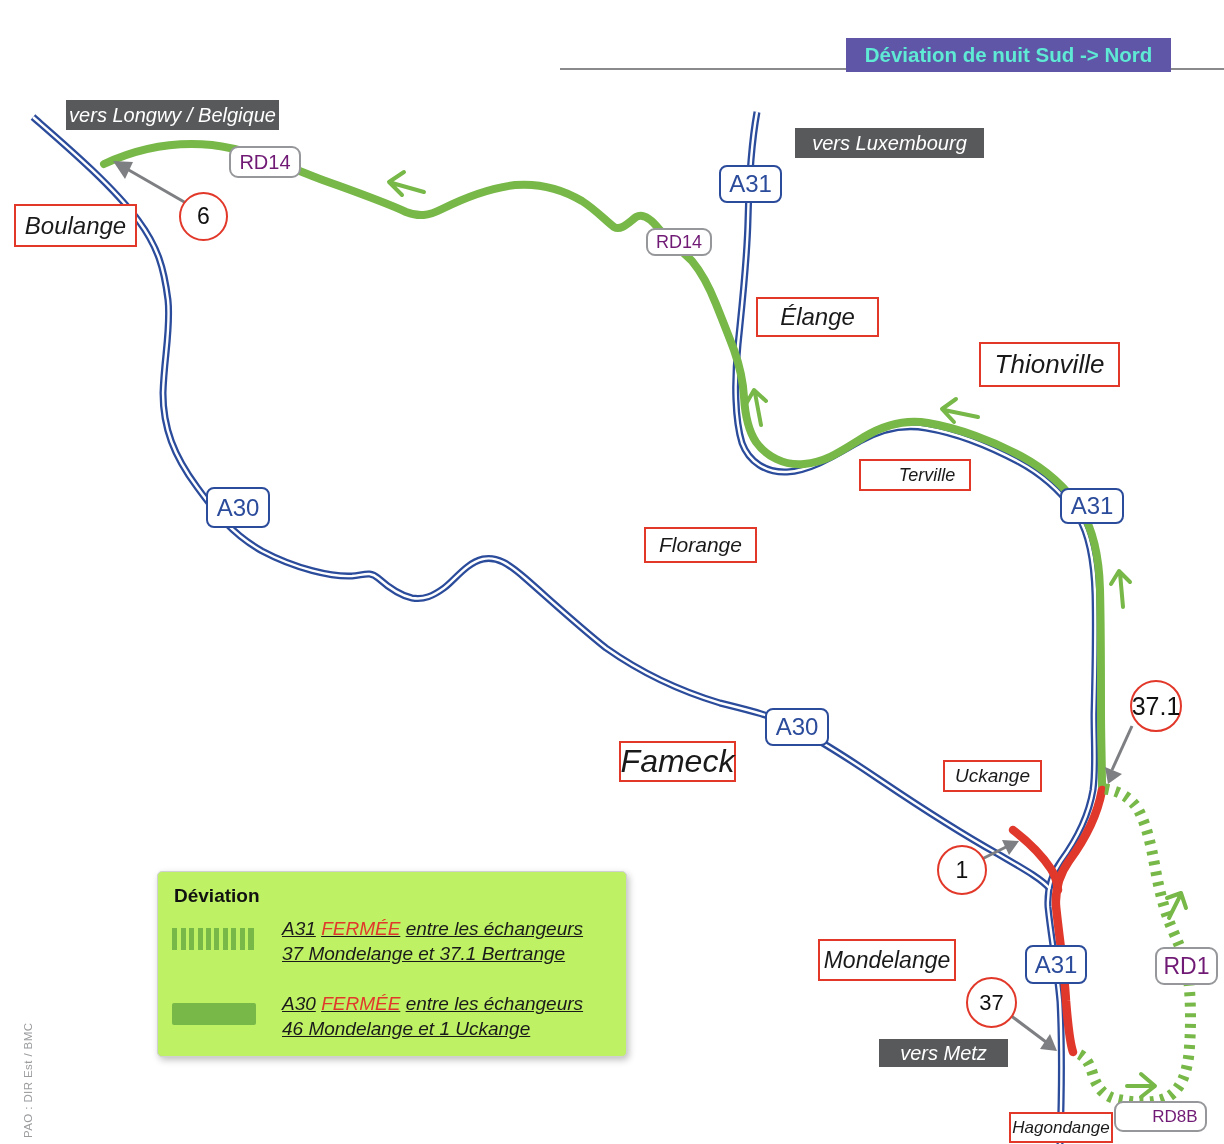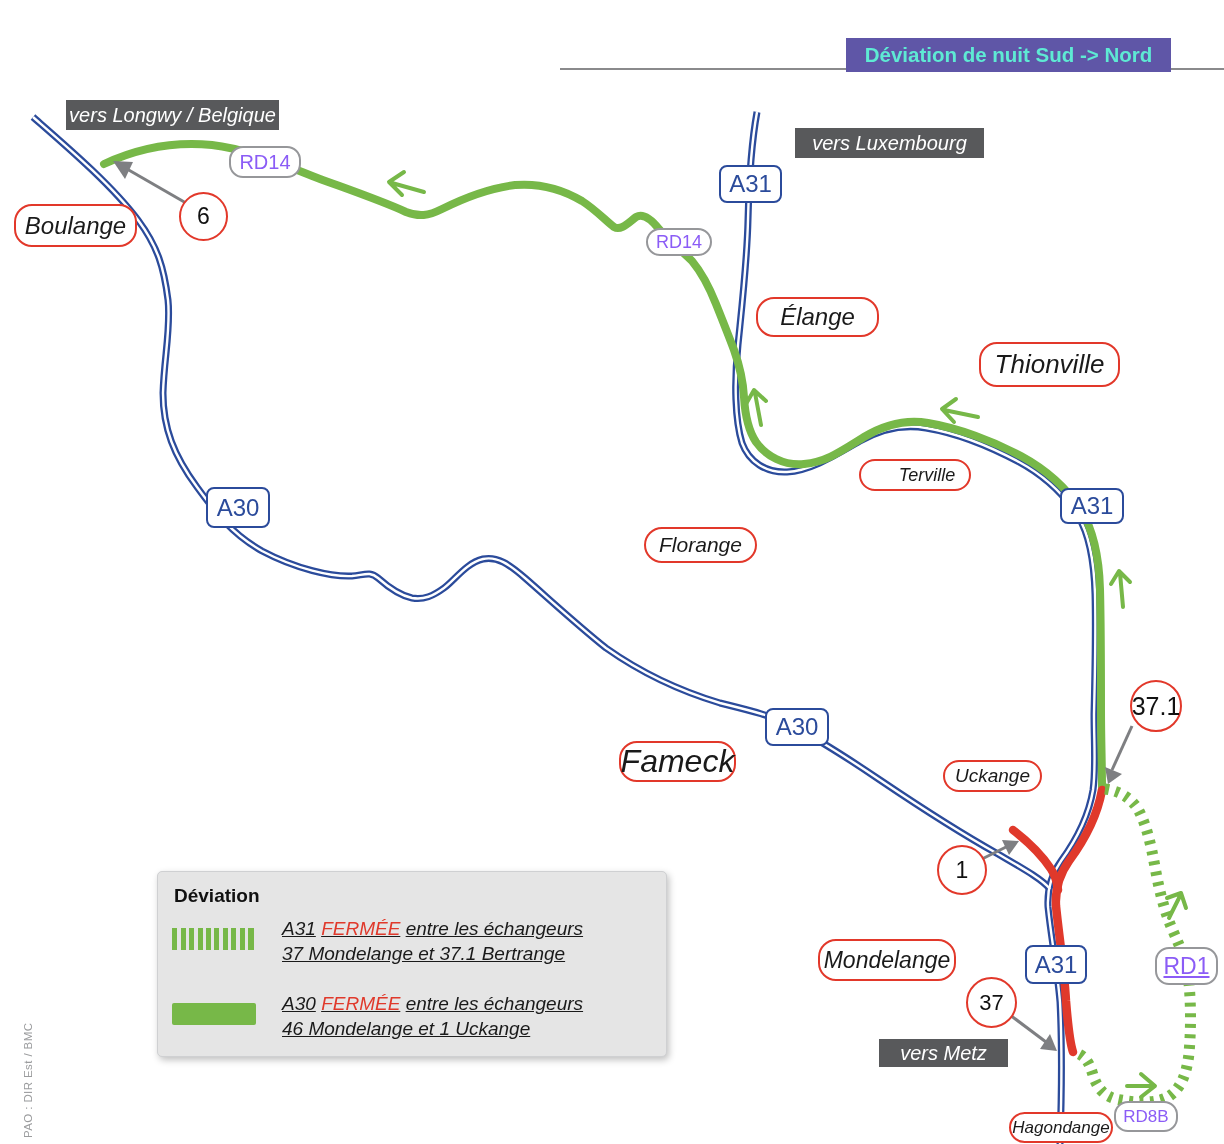--- a/index.html
+++ b/index.html
@@ -15,42 +15,42 @@
   }
   
   svg.map{position:absolute;left:0;top:0;}
   
   .sign{
     position:absolute;background:#58595b;color:#ffffff;font-style:italic;font-size:20px;
     display:flex;align-items:center;justify-content:center;
   }
   
   .town{
-    position:absolute;background:#ffffff;border:2.5px solid #e2382a;border-radius:18px;
+    position:absolute;background:#ffffff;border:2.5px solid #e2382a;border-radius:0;
     color:#1a1a1a;font-style:italic;display:flex;align-items:center;justify-content:center;
   }
   
   .mway{
     position:absolute;background:#ffffff;border:2px solid #2b4b9b;border-radius:8px;
     color:#2b4b9b;font-size:24px;display:flex;align-items:center;justify-content:center;
   }
   
   .rdlab{
-    position:absolute;background:#ffffff;border:2px solid #96979a;border-radius:14px;
-    color:#8b5cf6;display:flex;align-items:center;justify-content:center;
+    position:absolute;background:#ffffff;border:2px solid #96979a;border-radius:9px;
+    color:#701a75;display:flex;align-items:center;justify-content:center;
   }
   
   .ic{
     position:absolute;background:#ffffff;border:2.5px solid #e2382a;border-radius:50%;
     color:#111;display:flex;align-items:center;justify-content:center;
   }
   
   .legend{
-    position:absolute;left:157px;top:871px;width:468px;height:184px;background:#e5e5e5;
-    border:1px solid #cfd0d2;border-radius:5px;box-shadow:2px 3px 7px rgba(0,0,0,0.25);padding-left:40px;
+    position:absolute;left:157px;top:871px;width:468px;height:184px;background:#bef264;
+    border:1px solid #cfd0d2;border-radius:5px;box-shadow:2px 3px 7px rgba(0,0,0,0.25);
   }
   .legend-title{position:absolute;left:16px;top:13px;font-size:19px;font-weight:bold;color:#111;}
   .legend-text{position:absolute;left:124px;width:336px;font-size:19px;font-style:italic;color:#1a1a1a;line-height:25px;text-decoration:underline;}
   .legend-text .st{color:#e0392b;}
   .legend-text .rd{margin-right:0.28em;}
   .legend-text .st{margin-right:0.28em;}
   .sw{position:absolute;left:14px;width:84px;height:22px;}
   .sw.dashed{background:repeating-linear-gradient(to right,#77b848 0 5px,transparent 5px 8.5px);}
   .sw.solid{background:#77b848;border-radius:2px;}
   
@@ -148,22 +148,22 @@
   <div class="town" style="left:1009px;top:1112px;width:100px;height:27px;font-size:17px;">Hagondange</div>
 
   <div class="mway" style="left:719px;top:165px;width:59px;height:34px;">A31</div>
   <div class="mway" style="left:1060px;top:488px;width:60px;height:32px;">A31</div>
   <div class="mway" style="left:1025px;top:945px;width:58px;height:35px;">A31</div>
   <div class="mway" style="left:206px;top:487px;width:60px;height:37px;">A30</div>
   <div class="mway" style="left:765px;top:708px;width:60px;height:34px;">A30</div>
 
   <div class="rdlab" style="left:229px;top:146px;width:68px;height:28px;font-size:20px;">RD14</div>
   <div class="rdlab" style="left:646px;top:228px;width:62px;height:24px;font-size:18px;">RD14</div>
-  <div class="rdlab" style="left:1155px;top:947px;width:59px;height:34px;font-size:23px;text-decoration:underline;">RD1</div>
-  <div class="rdlab" style="left:1114px;top:1101px;width:60px;height:27px;font-size:17px;">RD8B</div>
+  <div class="rdlab" style="left:1155px;top:947px;width:59px;height:34px;font-size:23px;">RD1</div>
+  <div class="rdlab" style="left:1114px;top:1101px;width:60px;height:27px;font-size:17px;padding-left:29px;">RD8B</div>
 
   <div class="ic" style="left:179px;top:192px;width:45px;height:45px;font-size:23px;">6</div>
   <div class="ic" style="left:937px;top:845px;width:46px;height:46px;font-size:23px;">1</div>
   <div class="ic" style="left:966px;top:977px;width:47px;height:47px;font-size:22px;">37</div>
   <div class="ic" style="left:1130px;top:680px;width:48px;height:48px;font-size:25px;">37.1</div>
 
   <div class="legend">
     <div class="legend-title">Déviation</div>
 
     <div class="sw dashed" style="top:56px;"></div>

